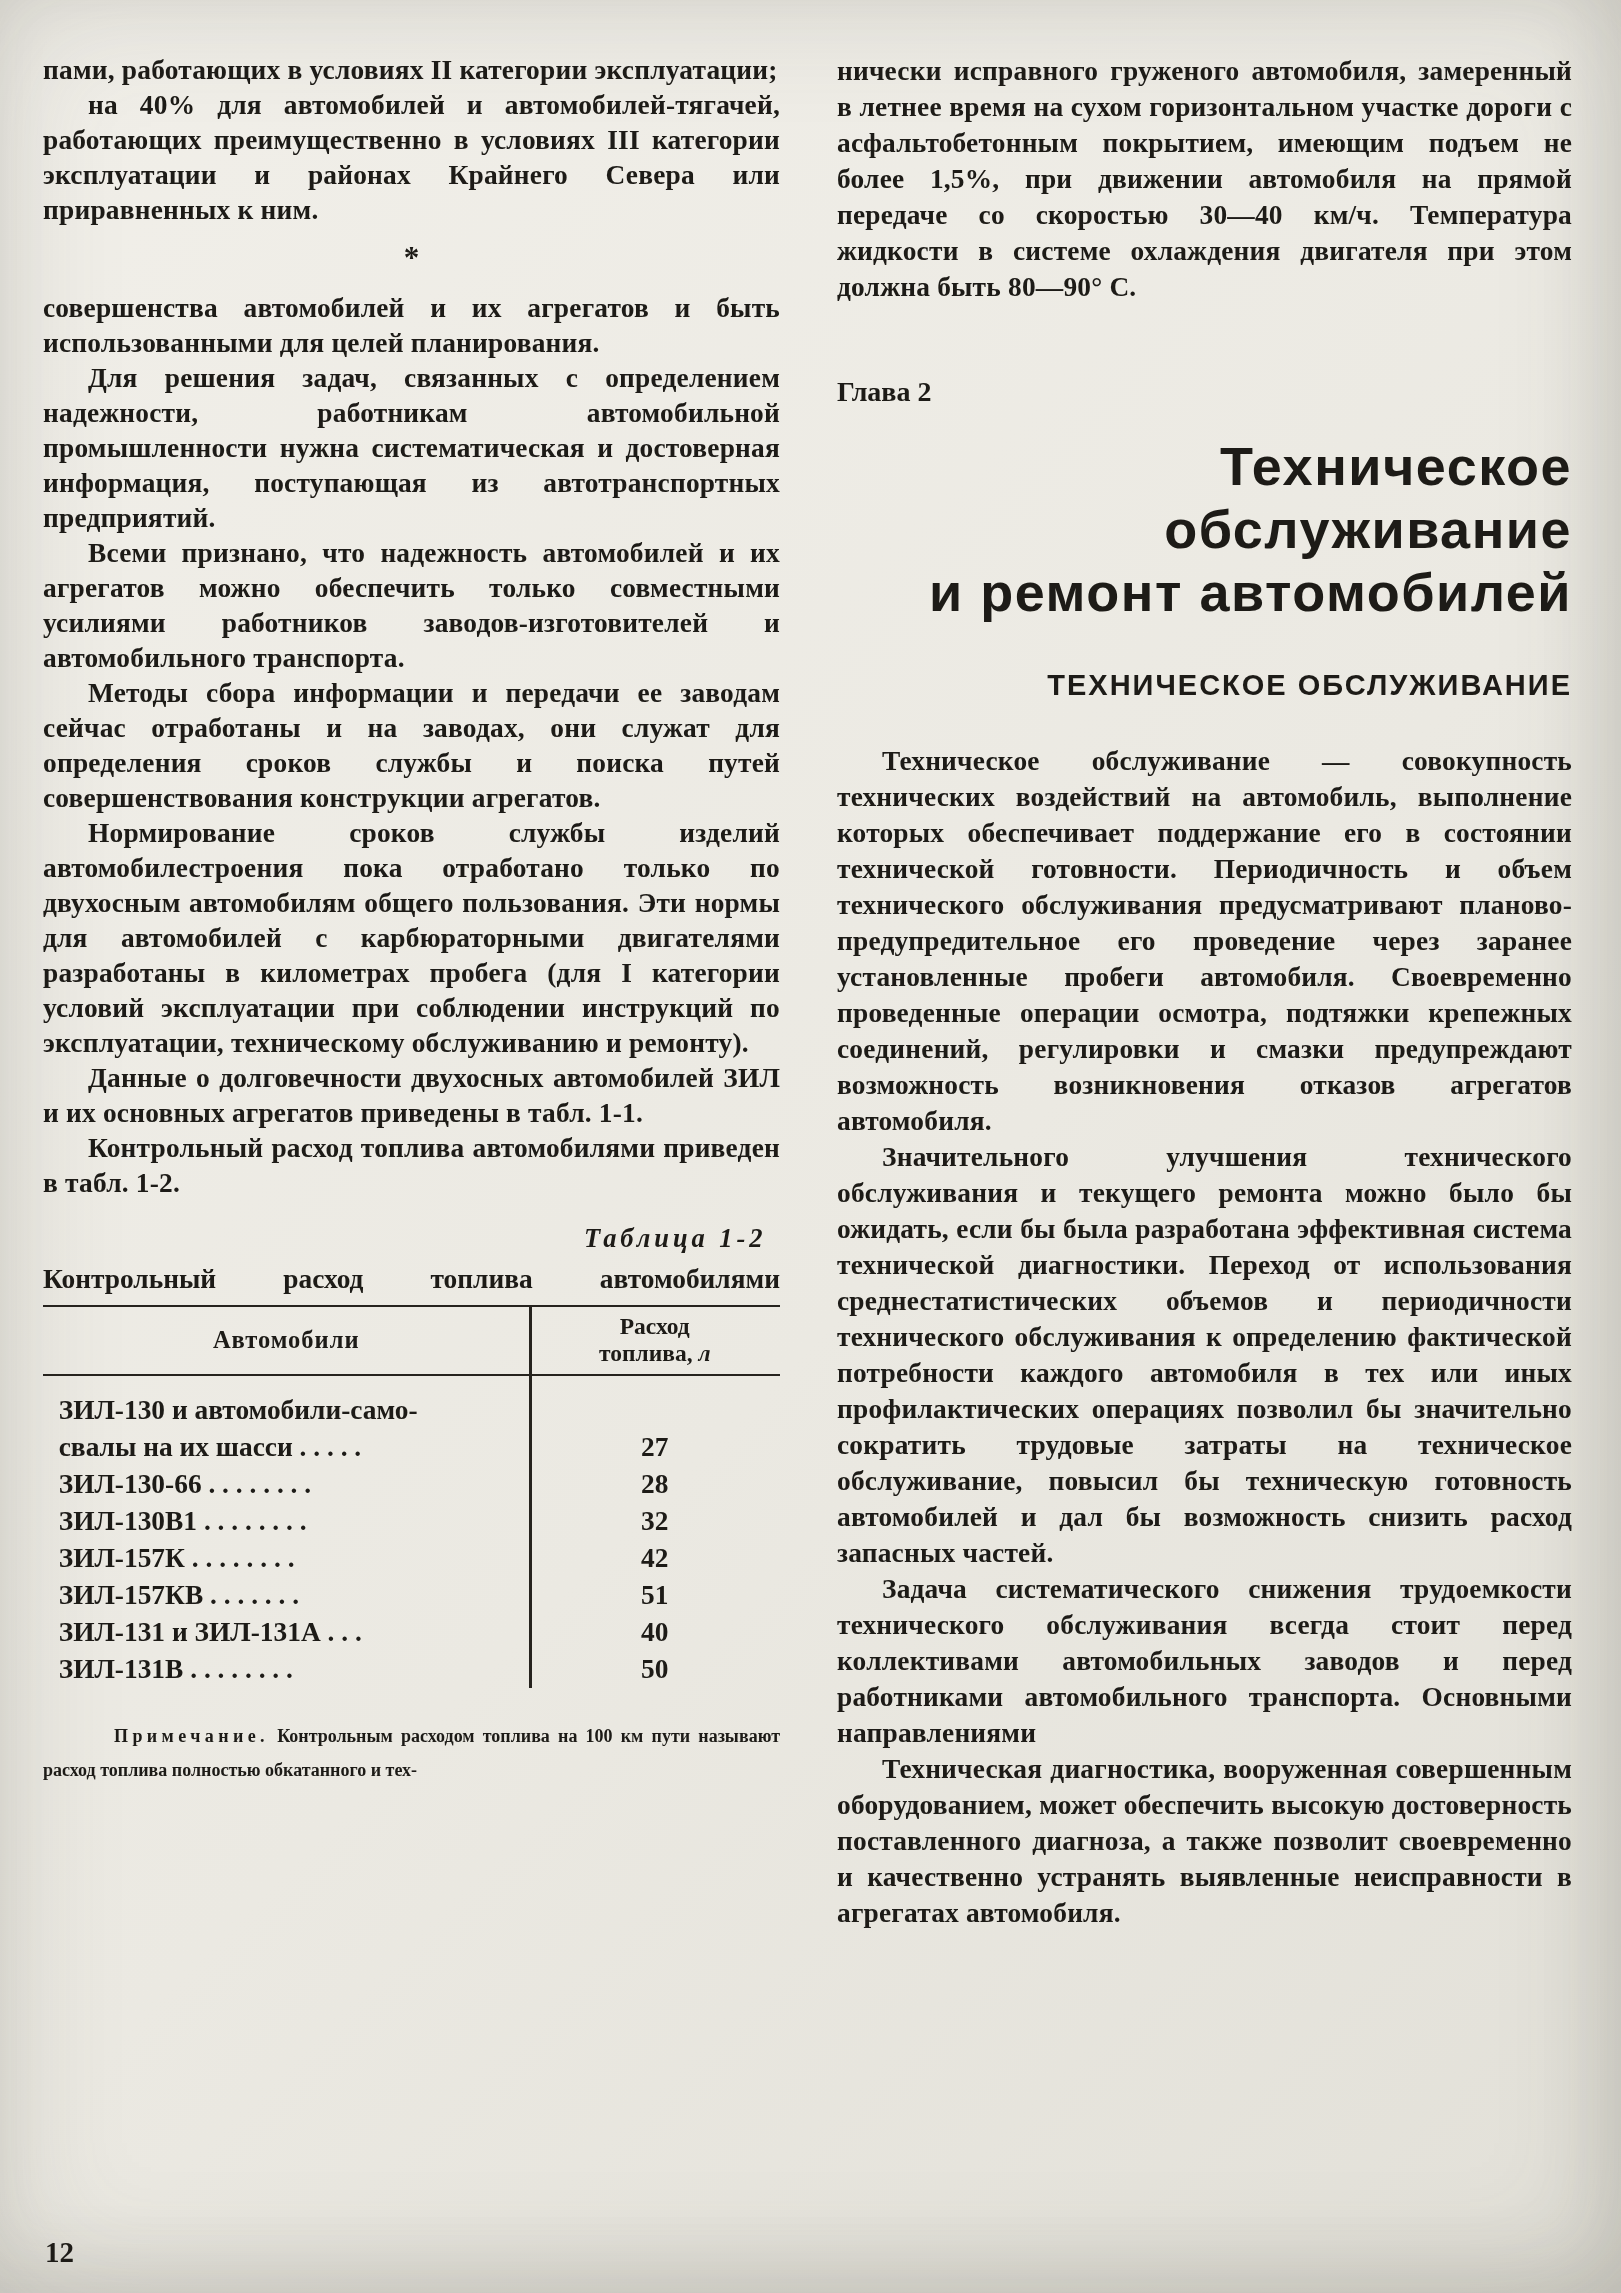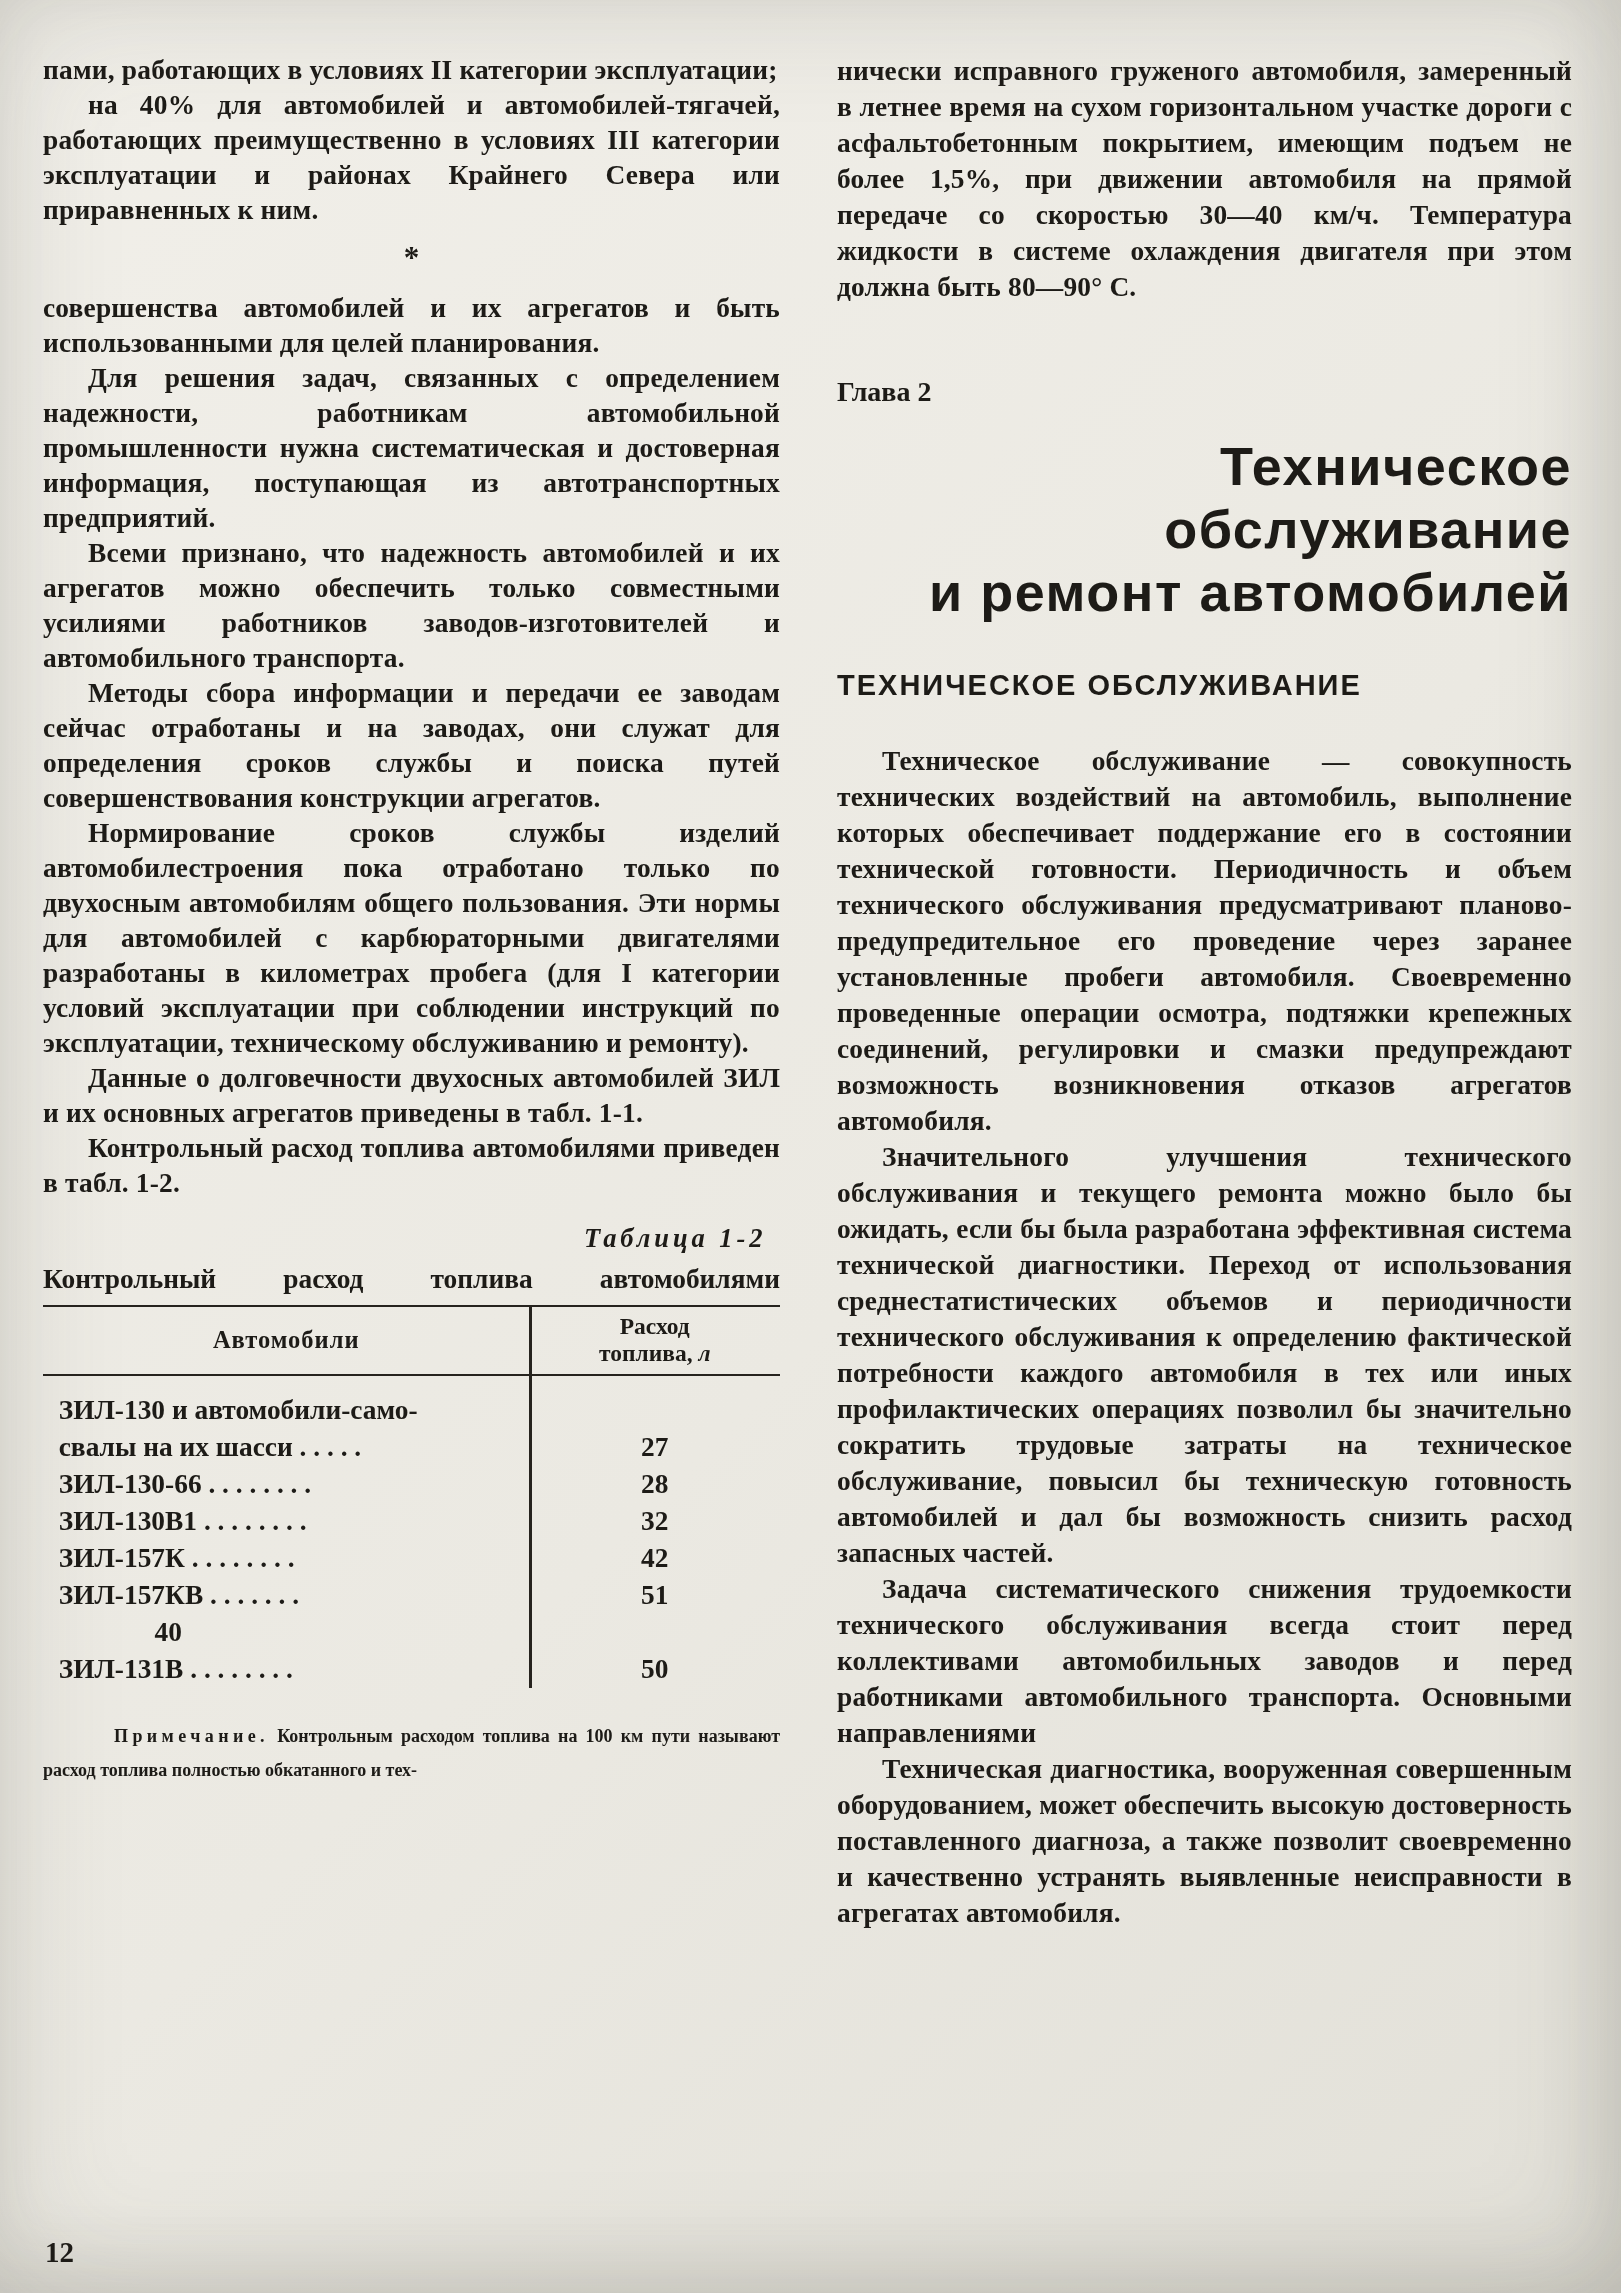--- a/index.html
+++ b/index.html
@@ -144,20 +144,21 @@
     letter-spacing: 1.5px;
     white-space: pre-line;
     text-align: right;
   }
   .section-header {
     margin: 45px 0 41px 0;
     font-family: "Liberation Sans", sans-serif;
     font-weight: 700;
     font-size: 29px;
     letter-spacing: 2px;
+    text-align: right;
   }
   .col-right .para { line-height: 36px; }
 </style>
 </head>
 <body>
 
 <div class="page">
 
   <div class="col col-left">
     <p class="para">пами, работающих в условиях II категории эксплуатации;</p>
@@ -201,20 +202,21 @@
         </div>
         <div class="trow">
           <div class="lbl">ЗИЛ-157К  .  .  .  .  .  .  .  .</div>
           <div class="val">42</div>
         </div>
         <div class="trow">
           <div class="lbl">ЗИЛ-157КВ  .  .  .  .  .  .  .</div>
           <div class="val">51</div>
         </div>
         <div class="trow">
+          <div class="lbl">ЗИЛ-131  и  ЗИЛ-131А   .  .  .</div>
           <div class="val">40</div>
         </div>
         <div class="trow">
           <div class="lbl">ЗИЛ-131В   .  .  .  .  .  .  .  .</div>
           <div class="val">50</div>
         </div>
       </div>
     </div>
 
     <p class="note">

